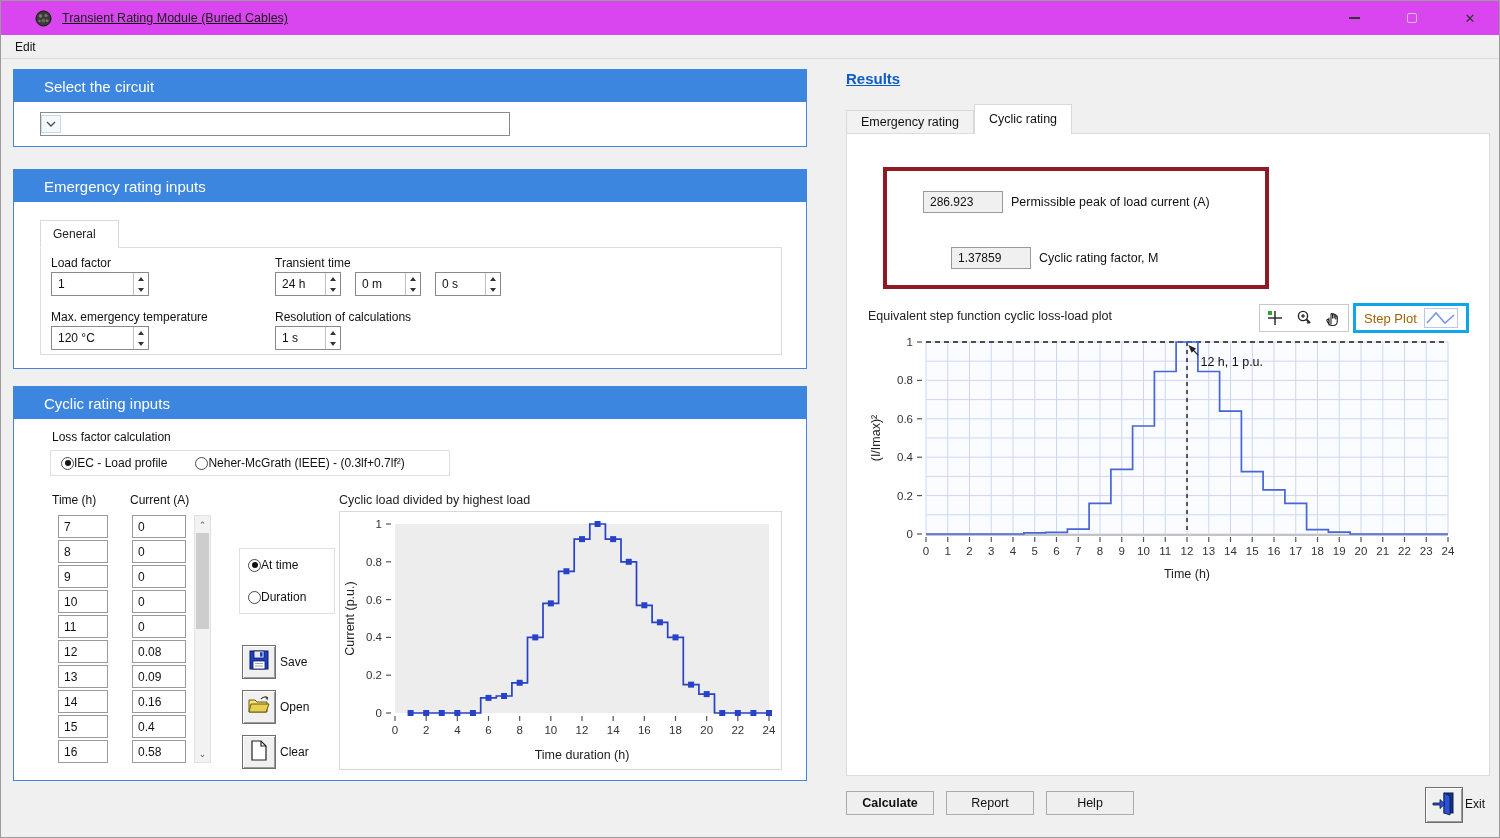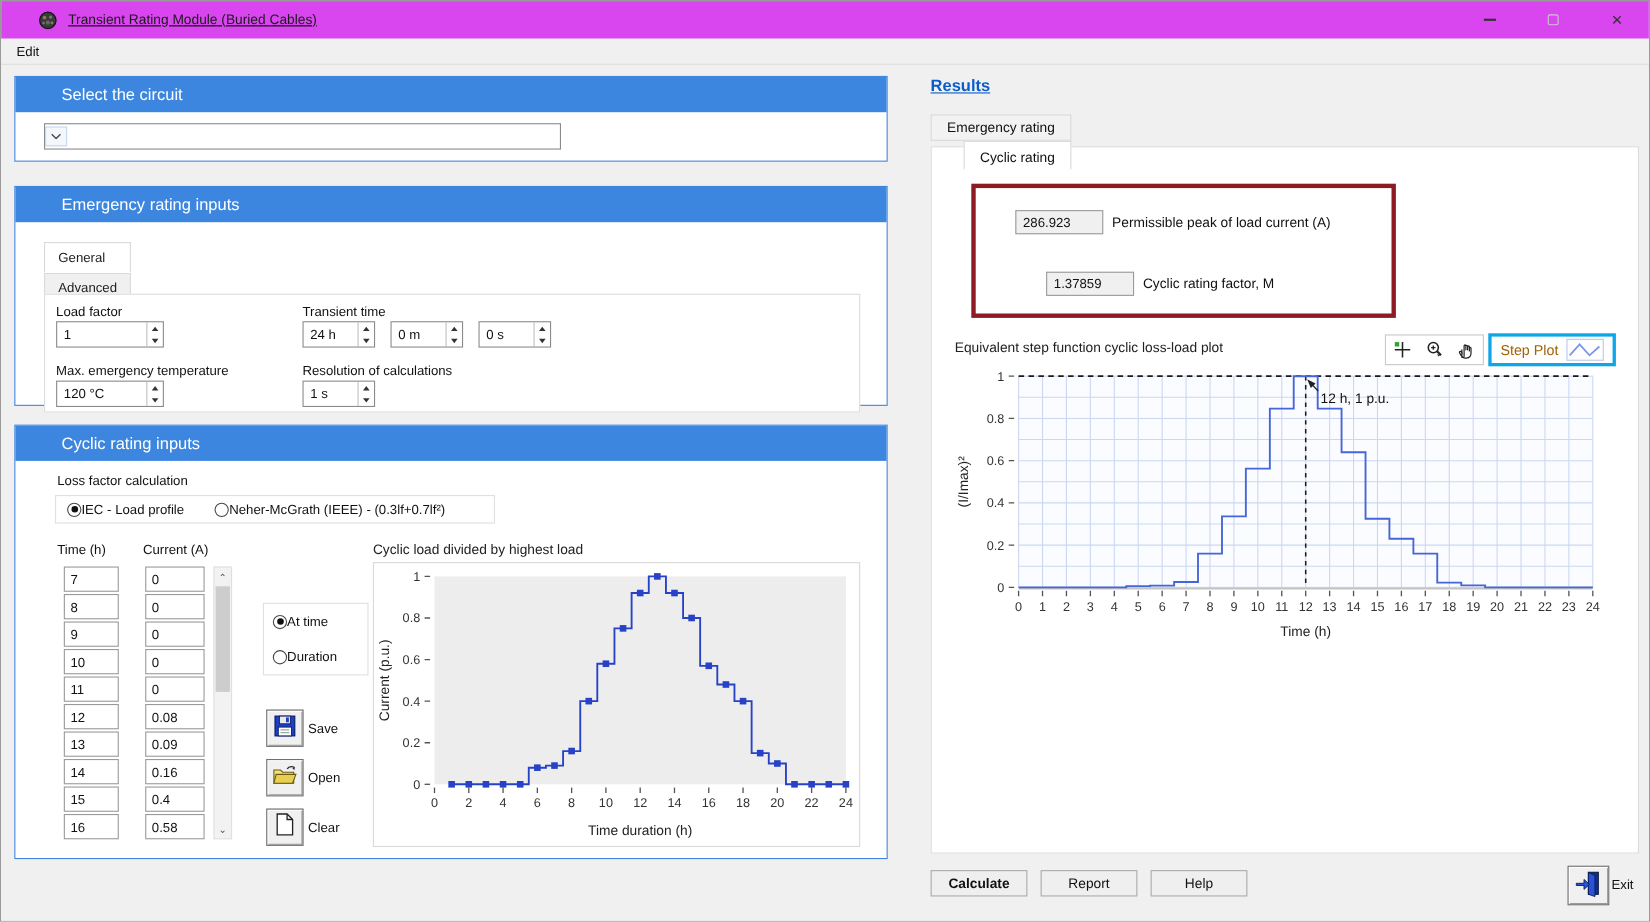--- a/index.html
+++ b/index.html
@@ -15,33 +15,33 @@
   .win-btn { width:58px; height:34px; display:flex; align-items:center; justify-content:center; cursor:pointer; color:#333; font-size:13px;}
   .glyph-min { width:11px; height:1.4px; background:#333; display:block;}
   .glyph-max { width:10px; height:10px; border:1.4px solid #c9c9c9; border-radius:2px; display:block;}
   .menubar { height:24px; background:#f0f0f0; border-bottom:1px solid #dcdcdc; display:flex; align-items:center; }
   .menu-item { padding:0 8px; margin-left:6px; font-size:12px; color:#111; cursor:default;}
 
   .main { position:relative; width:1500px; height:779px; background:#f0f0f0; }
 
   
   .panel { position:absolute; background:#fff; border:1px solid #3f86dd; }
-  .panel-header { height:32px; background:#3c86df; color:#fff; font-size:15px; display:flex; align-items:center; padding-left:42px;text-align:center; }
+  .panel-header { height:32px; background:#3c86df; color:#fff; font-size:15px; display:flex; align-items:center; padding-left:30px;text-align:center; }
   .panel-body { position:relative; width:100%; }
 
   
   .select-box { position:absolute; display:flex; align-items:center; height:24px; background:#fff; border:1px solid #8a8a8a; font-size:12px; color:#111; cursor:pointer;}
   .select-text { flex:1; padding-left:6px; white-space:nowrap; overflow:hidden;}
   .select-arrow { width:20px; height:18px; margin-right:2px; border:1px solid #c4d8f1; background:#f4f8fd; display:flex; align-items:center; justify-content:center;}
 
   
   .mini-tabs { position:absolute; display:flex;flex-direction:column; }
   .mini-tab { font-size:12px; padding:5px 12px; border:1px solid #d9d9d9; background:#f0f0f0; color:#222; cursor:pointer;}
   .mini-tab.active { background:#fff; border-bottom:1px solid #fff; position:relative; z-index:2; padding:6px 12px; margin-top:-2px;}
-  .fieldset { position:absolute; border:1px solid #dcdcdc; background:#fff;margin-top:20px;}
+  .fieldset { position:absolute; border:1px solid #dcdcdc; background:#fff;}
   .fld-label { position:absolute; font-size:12px; color:#111; white-space:nowrap;}
   .spin-field { position:absolute; height:24px; border:1px solid #8a8a8a; background:#fff; display:flex;}
   .spin-val { flex:1; font-size:12px; padding:4px 0 0 6px; color:#111;}
   .spin-btns { width:15px; border-left:1px solid #c0c0c0; display:flex; flex-direction:column;}
   .spin-b { flex:1; display:flex; align-items:center; justify-content:center; cursor:pointer;}
   .tri-up { width:0; height:0; border-left:3.5px solid transparent; border-right:3.5px solid transparent; border-bottom:4px solid #333;}
   .tri-dn { width:0; height:0; border-left:3.5px solid transparent; border-right:3.5px solid transparent; border-top:4px solid #333;}
 
   
   .radio { width:13px; height:13px; border:1px solid #4a4a4a; border-radius:50%; background:#fff; display:inline-block; position:relative; flex:none;}
@@ -388,21 +388,21 @@
               <rect x="426" y="198" width="6" height="6" fill="#2742c6"></rect>
               <text x="242" y="247" text-anchor="middle" font-size="12.5" fill="#222">Time duration (h)</text>
               <text x="0" y="0" text-anchor="middle" font-size="12.5" fill="#222" transform="translate(14 106.5) rotate(-90)">Current (p.u.)</text>
             </svg>
         </div>
       </div>
     </div>
 
     <span class="results-heading" style="left:845px; top:11px;">Results</span>
 
-    <div class="rtabs" style="left:845px; top:45px;flex-direction:column;">
+    <div class="rtabs" style="left:845px; top:45px;">
       <span class="rtab">Emergency rating</span>
       <span class="rtab active">Cyclic rating</span>
     </div>
     <div class="rtab-content" style="left:845px; top:74px; width:644px; height:643px;"></div>
 
     <div class="hl-box" style="left:882px; top:108px; width:386px; height:122px;"></div>
     <div class="result-field" style="left:922px; top:132px;">
       <span class="result-val">286.923</span>
       <span class="result-lab">Permissible peak of load current (A)</span>
     </div>

